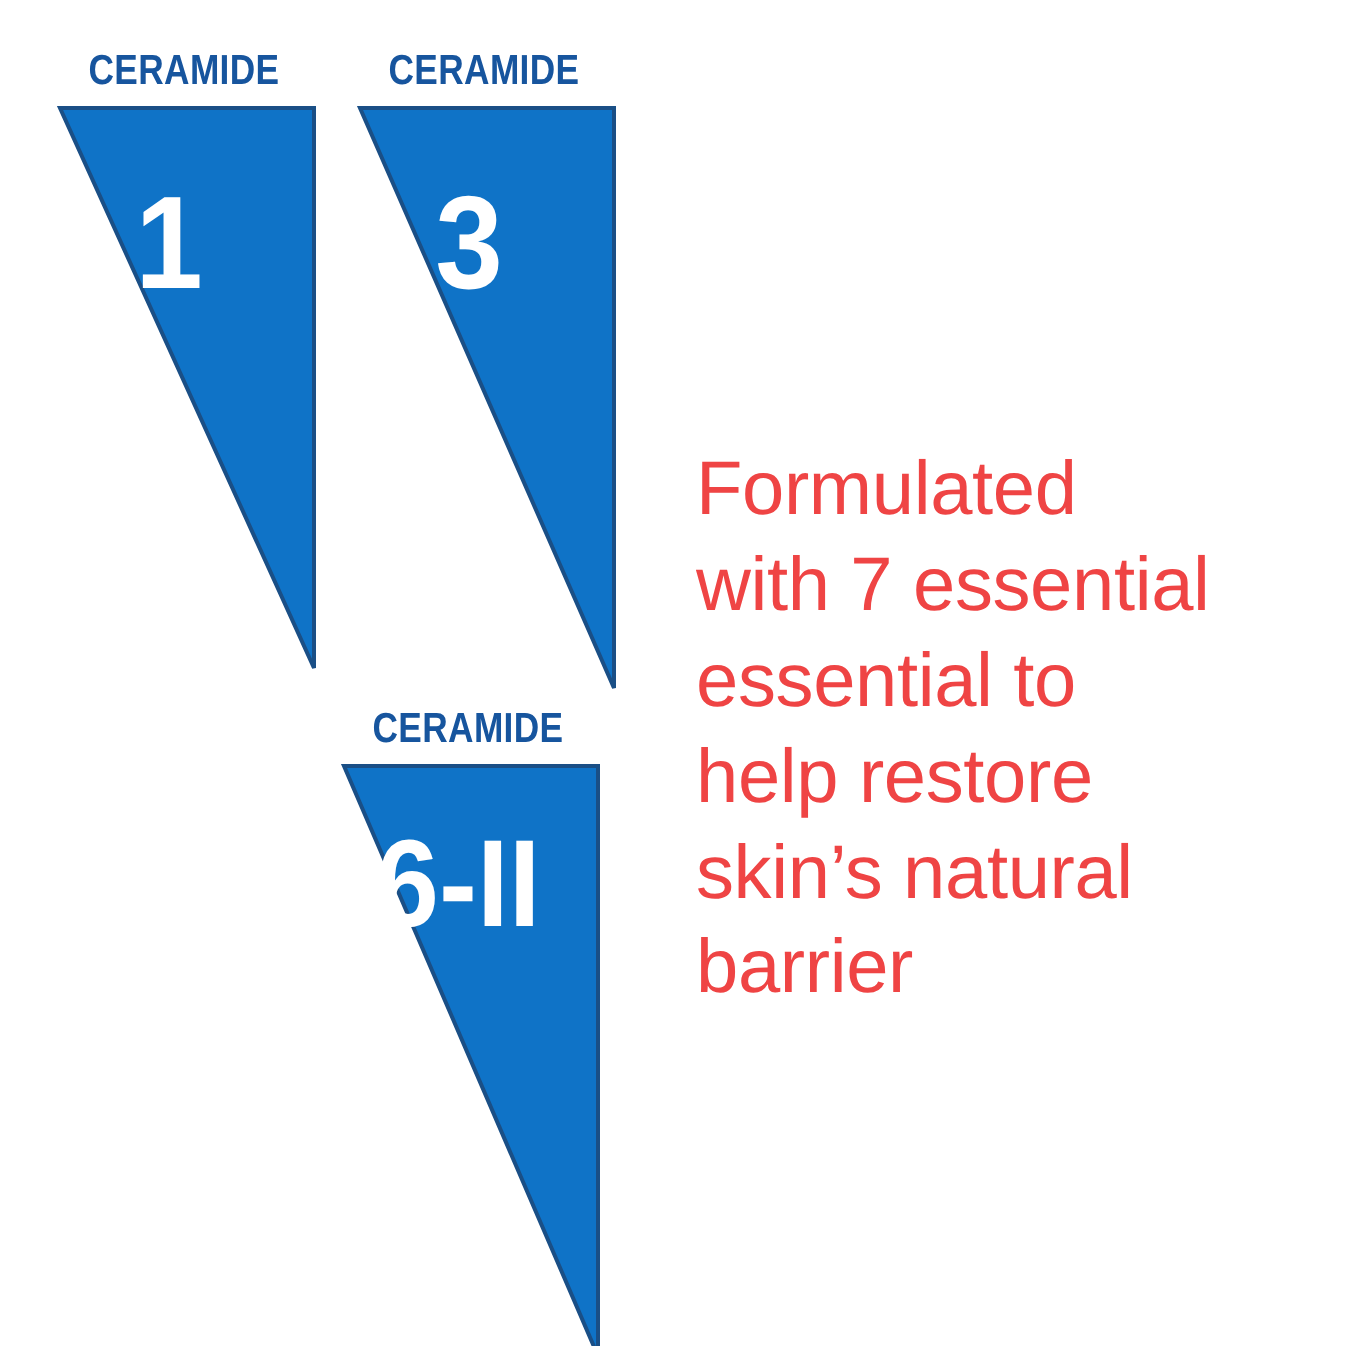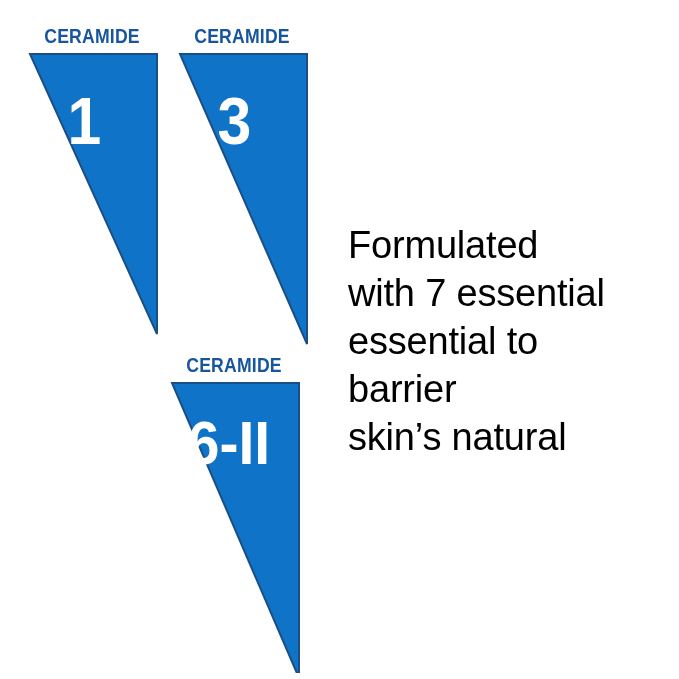--- a/index.html
+++ b/index.html
@@ -128,21 +128,22 @@
   <div class="wedge-group" id="wedge-3">
     <div class="wedge-label" style="color: rgb(23, 85, 158);">CERAMIDE</div>
     <div class="wedge-shape">
       <svg viewBox="0 0 160 297" preserveAspectRatio="none" aria-hidden="true">
         <polygon points="18,1 145,1 145,296 18,1" fill="#0f73c7" stroke="#1a4f86" stroke-width="2" stroke-linejoin="miter"></polygon>
       </svg>
     </div>
     <div class="wedge-number" style="color: rgb(255, 255, 255);">6-II</div>
   </div>
 
-  <div id="copy-block" style="color: #000000;">
+  <div id="copy-block" style="color: #ef4444;">
     <span class="line">Formulated</span>
     <span class="line">with 7 essential</span>
     <span class="line">essential to</span>
+    <span class="line">help restore</span>
+    <span class="line">skin’s natural</span>
     <span class="line">barrier</span>
-    <span class="line">skin’s natural</span>
   </div>
 
 </div>
 
 </body></html>

